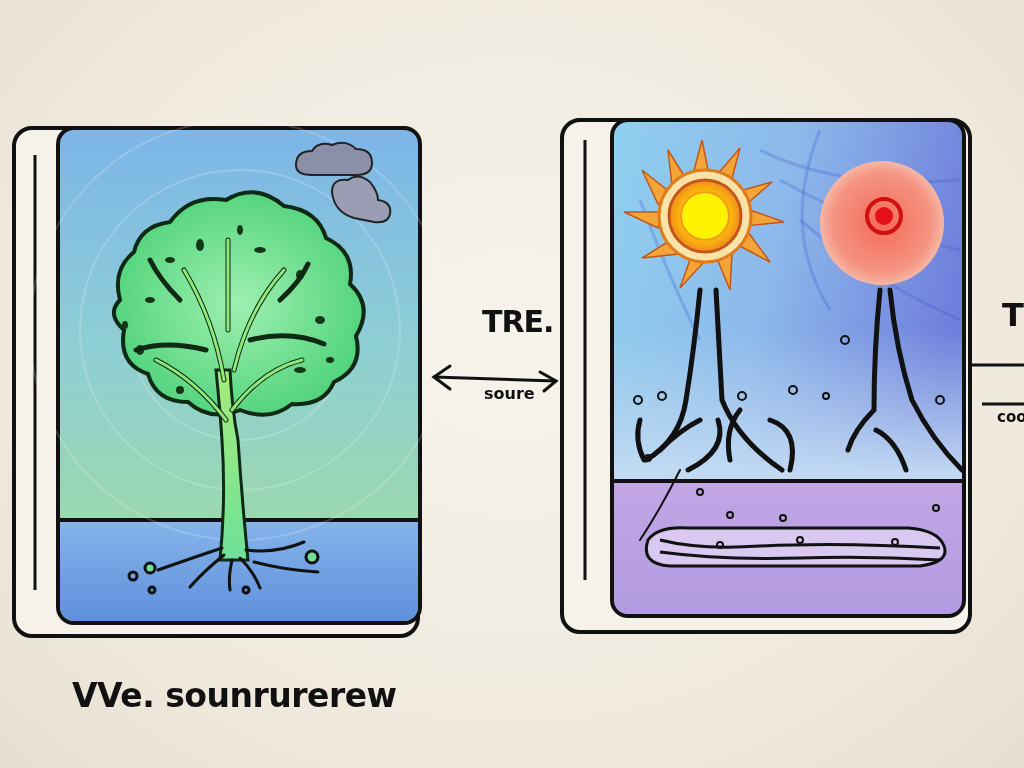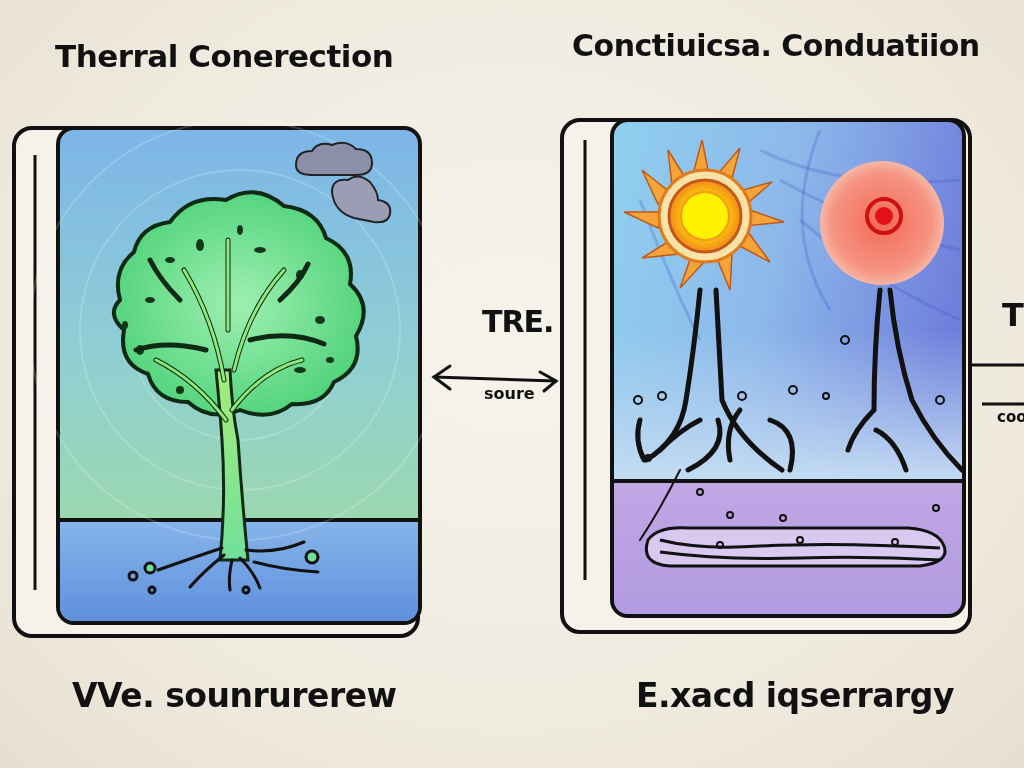--- a/index.html
+++ b/index.html
@@ -258,24 +258,21 @@
         </g>
       </g>
     </g>
 
     <g stroke="#111" stroke-width="3" fill="none">
       <line x1="968" y1="365" x2="1024" y2="365"></line>
       <line x1="982" y1="404" x2="1024" y2="404"></line>
     </g>
   </svg>
 
-  <div class="title" id="title-left">Therral Conerection</div>
-  <div class="title" id="title-right">Conctiuicsa. Conduatiion</div>
 
   <div class="mid-label" id="mid-tre">TRE.</div>
   <div class="mid-label" id="mid-soure">soure</div>
 
   <div class="mid-label" id="edge-ty">TY</div>
   <div class="mid-label" id="edge-cod">coo</div>
 
   <div class="title" id="caption-left">VVe. sounrurerew</div>
-  <div class="title" id="caption-right">E.xacd iqserrargy</div>
 </div>
 
 </body></html>

